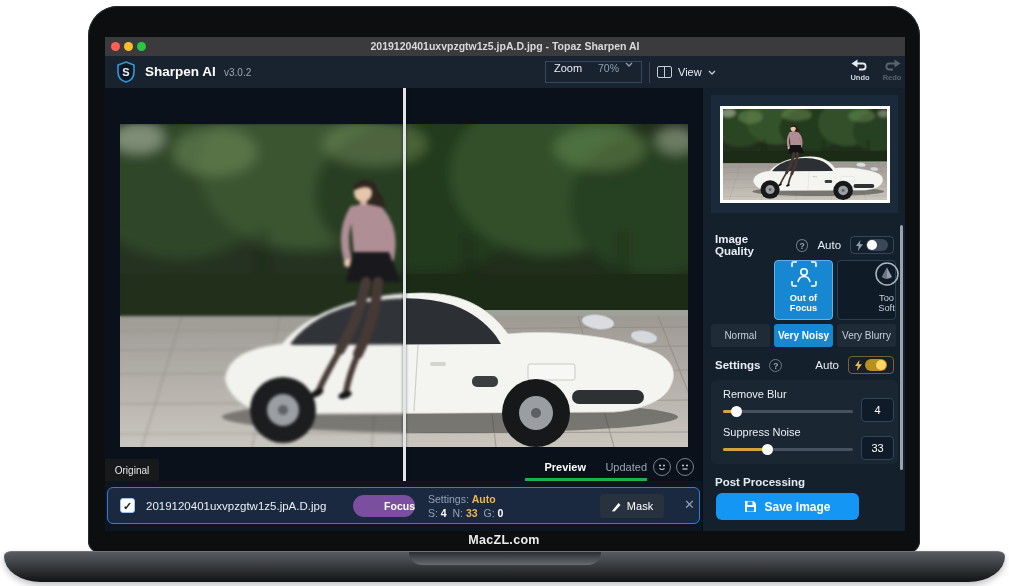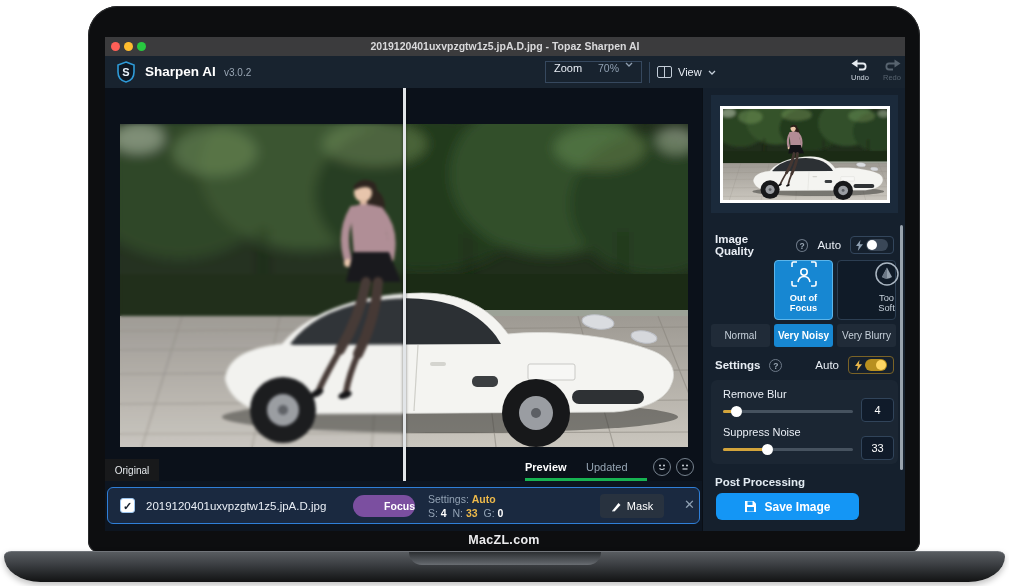--- a/index.html
+++ b/index.html
@@ -27,31 +27,31 @@
   .zoombox{left:440px;top:5px;width:97px;height:22px;border:1px solid #36485e;border-radius:0;display:flex;align-items:flex-start;padding:0 8px;gap:6px;}
   .zlabel{font-size:11px;color:var(--txt);}
   .zval{font-size:10.5px;color:#90a0b2;margin-left:auto;}
   .hdr-div{top:6px;width:1px;height:21px;background:#33465c;}
   .viewgrp{left:552px;top:5px;height:22px;display:flex;align-items:center;gap:6px;}
   .viewicon{width:15px;height:12px;border:1.4px solid #c3cdd8;border-radius:2px;position:relative;}
   .viewicon:before{content:"";position:absolute;left:5.5px;top:0;width:1.4px;height:100%;background:#c3cdd8;}
   .vlabel{font-size:11px;color:var(--txt);}
   .histbtn{top:3px;width:30px;text-align:center;}
   .histbtn svg{display:block;margin:0 auto;}
-  .histbtn .hlabel{font-size:7.5px;margin-top:1px;}
+  .histbtn .hlabel{font-size:7.5px;margin-top:1px;font-weight:bold;}
   .undo .hlabel{color:#cfd7e0;} .redo .hlabel{color:#57636f;}
   
   .canvas{left:0;top:51px;width:597px;height:393px;background:#0b111a;overflow:hidden;}
   .photo{left:15px;top:36px;width:568px;height:323px;}
   .photo svg{width:100%;height:100%;display:block;}
   .blurhalf{left:15px;top:36px;width:284px;height:323px;backdrop-filter:blur(1.4px) saturate(.92);background:rgba(200,200,200,0.03);}
   .splitline{left:298px;top:0;width:3px;height:393px;background:#e2e5e8;box-shadow:0 0 3px rgba(0,0,0,.5);}
   .origtab{left:0;top:371px;width:54px;height:22px;background:#18191b;color:#e6e9ec;font-size:10px;display:flex;align-items:center;justify-content:center;}
   .tabs{left:420px;top:369px;width:122px;height:24px;display:flex;}
-  .tab{flex:1;text-align:left;font-size:11px;line-height:20px;}
+  .tab{flex:1;text-align:right;font-size:11px;line-height:20px;}
   .tab.active{color:#fff;font-weight:bold;}
   .tab.idle{color:#96a5b3;}
   .greenbar{left:420px;top:390px;width:122px;height:3.5px;background:var(--green);}
   .facebtn{top:370px;width:18px;height:18px;border-radius:50%;border:1.5px solid #76828e;display:flex;align-items:center;justify-content:center;}
   
   .filebar{left:2px;top:450px;width:593px;height:37px;background:#1a2940;border:1.5px solid #2f7fd8;border-radius:6px;}
   .chk{left:12px;top:10px;width:15px;height:15px;background:#fff;border:1px solid #9cc5ef;border-radius:3px;color:#16202e;font-size:11px;font-weight:bold;text-align:center;line-height:15px;}
   .fname{left:38px;top:12px;font-size:11.5px;color:#e9eef5;}
   .focuspill{left:245px;top:7px;width:62px;height:22px;background:var(--purple);border-radius:11px;color:#fff;font-size:10.5px;font-weight:bold;text-align:right;line-height:22px;}
   .setblk{left:320px;top:4px;font-size:10.5px;line-height:14px;color:var(--dim);}

